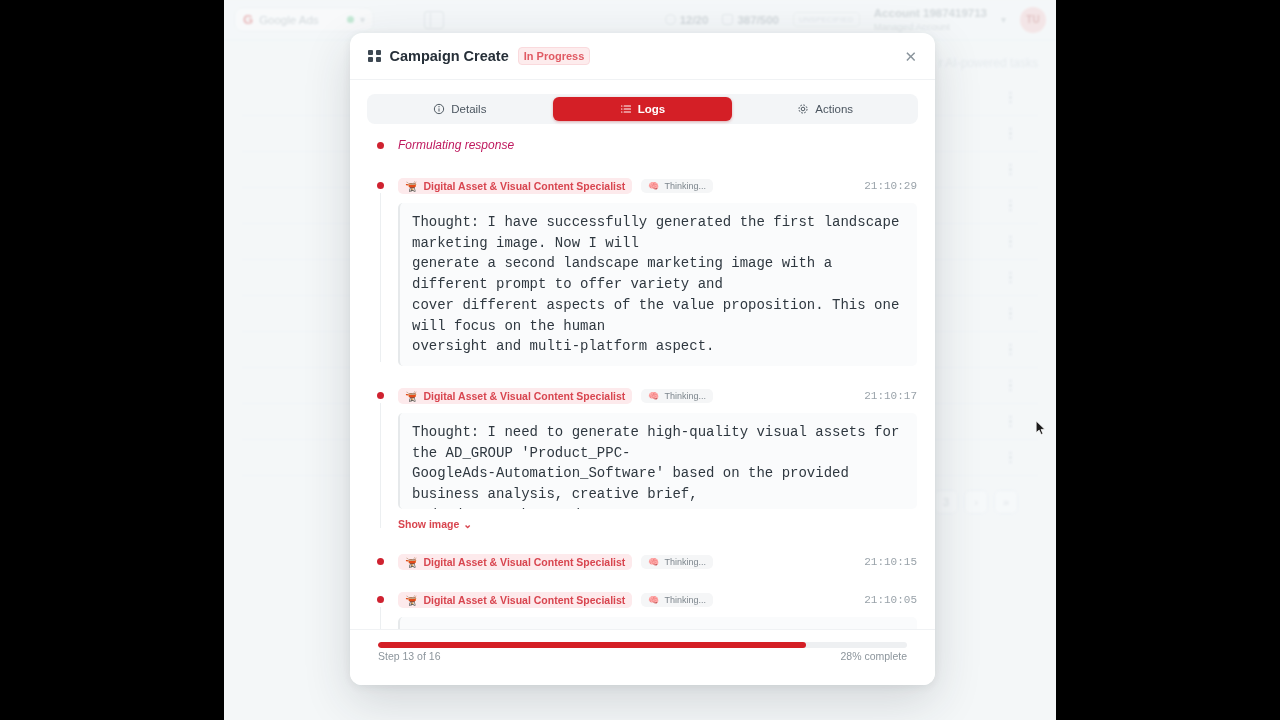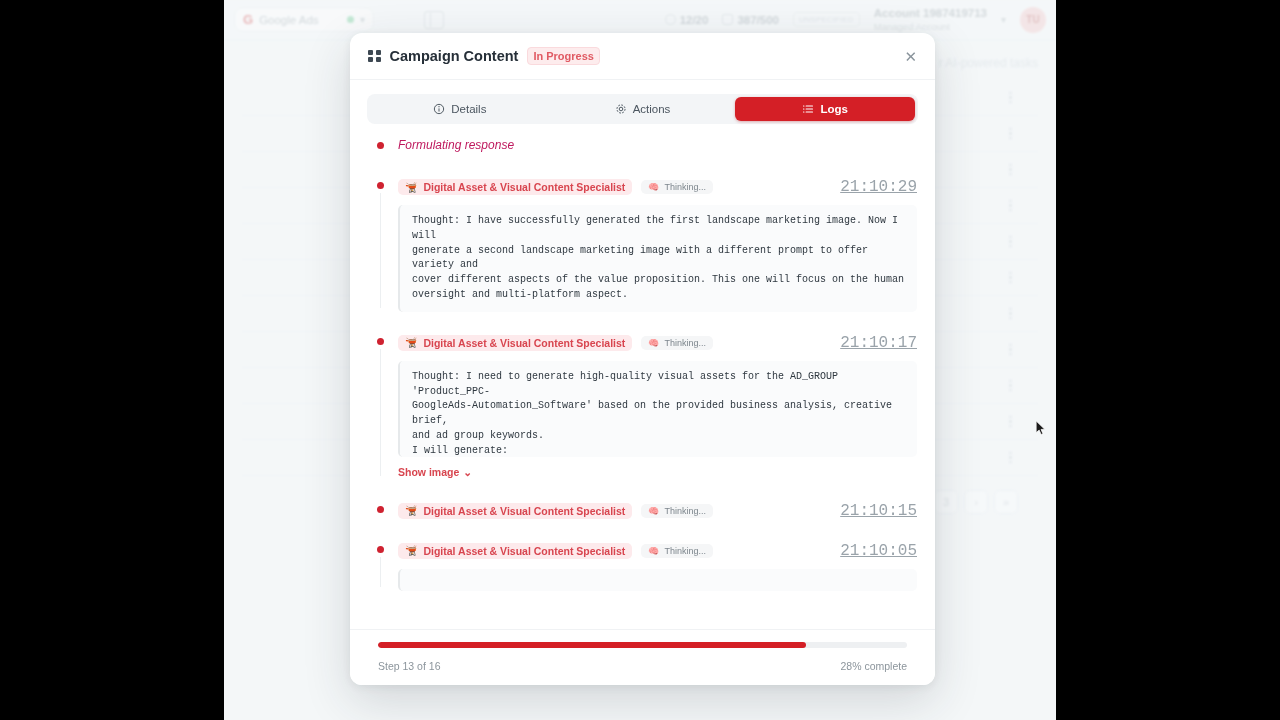--- a/index.html
+++ b/index.html
@@ -138,46 +138,46 @@
     display: inline-flex; align-items: center; gap: 6px;
     background: #fdeaec; border-radius: 5px; padding: 2px 7px;
     font-size: 10.5px; color: #d8454f; font-weight: 600;
   }
   .agent-emoji { font-size: 10px; }
   .think-chip {
     display: inline-flex; align-items: center; gap: 5px;
     background: #f5f6f7; border-radius: 5px; padding: 2px 7px;
     font-size: 9px; color: #7d868d;
   }
-  .ts { margin-left: auto; font-size: 16px; color: #9aa3aa;
-        font-family: "Liberation Mono", monospace; text-decoration: underline; }
+  .ts { margin-left: auto; font-size: 11px; color: #9aa3aa;
+        font-family: "Liberation Mono", monospace; }
   .italic-note { font-style: italic; font-size: 12px; color: #be185d; }
 
   .thought-box {
     margin-top: 9px; background: #fafbfc; border-radius: 5px;
     border-left: 2px solid #e6e9eb;
     padding: 9px 12px; font-family: "Liberation Mono", monospace;
-    font-size: 10px; line-height: 1.48; color: #2f3840;
+    font-size: 14px; line-height: 1.48; color: #2f3840;
     white-space: pre-wrap;
   }
   .thought-box.clipped { max-height: 96px; overflow-y: auto; }
   .thought-box.clipped::-webkit-scrollbar { width: 5px; }
   .thought-box.clipped::-webkit-scrollbar-thumb { background: #cdd3d8; border-radius: 3px; }
   .show-more {
     margin-top: 9px; font-size: 10.5px; color: #d8454f; font-weight: 600;
     display: inline-flex; align-items: center; gap: 4px; cursor: pointer;
   }
 
   .m-foot {
     flex: 0 0 56px; border-top: 1px solid #f0f2f4;
     padding: 12px 28px; background: #fff;
   }
   .bar-track { height: 6px; background: #eef0f2; border-radius: 4px; overflow: hidden; }
   .bar-fill { height: 100%; background: #d41f26; border-radius: 4px; }
-  .foot-row { display: flex; justify-content: space-between; margin-top: 12px; }
+  .foot-row { display: flex; justify-content: space-between; margin-top: 2px; }
   .foot-row span { font-size: 10.5px; color: #8c959c; }
 
   .cursor { position: absolute; left: 812px; top: 421px; width: 11px; height: 16px; z-index: 50; }
 </style>
 </head>
 <body>
 
 <div id="app">
 
   <div class="bg-layer">
@@ -306,54 +306,54 @@
 
   <div class="modal">
 
     <div class="m-head">
       <span class="grid-ico">
           <i></i>
           <i></i>
           <i></i>
           <i></i>
         </span>
-      <span class="m-title">Campaign Content</span>
+      <span class="m-title">Campaign Create</span>
       <span class="status-badge">In Progress</span>
       <span class="m-close">✕</span>
     </div>
 
     <div class="tabs">
       <div class="tab">
         <svg width="12" height="12" viewBox="0 0 16 16">
           <circle cx="8" cy="8" r="6.2" fill="none" stroke="#4c5660" stroke-width="1.3"></circle>
           <line x1="8" y1="7.2" x2="8" y2="11.4" stroke="#4c5660" stroke-width="1.3"></line>
           <circle cx="8" cy="4.9" r=".85" fill="#4c5660"></circle>
         </svg>
         <span>Details</span>
-      </div>
-      <div class="tab">
-        <svg width="12" height="12" viewBox="0 0 16 16">
-          <circle cx="8" cy="8" r="2.4" fill="none" stroke="#4c5660" stroke-width="1.3"></circle>
-          <circle cx="8" cy="8" r="5.4" fill="none" stroke="#4c5660" stroke-width="1.3" stroke-dasharray="2.4 1.8"></circle>
-        </svg>
-        <span>Actions</span>
       </div>
       <div class="tab active">
         <svg width="12" height="12" viewBox="0 0 16 16">
           <g stroke="#fff" stroke-width="1.5" stroke-linecap="round">
             <line x1="2" y1="4" x2="2.6" y2="4"></line>
               <line x1="5.5" y1="4" x2="14" y2="4"></line>
             <line x1="2" y1="8" x2="2.6" y2="8"></line>
               <line x1="5.5" y1="8" x2="14" y2="8"></line>
             <line x1="2" y1="12" x2="2.6" y2="12"></line>
               <line x1="5.5" y1="12" x2="14" y2="12"></line>
           </g>
         </svg>
         <span>Logs</span>
       </div>
+      <div class="tab">
+        <svg width="12" height="12" viewBox="0 0 16 16">
+          <circle cx="8" cy="8" r="2.4" fill="none" stroke="#4c5660" stroke-width="1.3"></circle>
+          <circle cx="8" cy="8" r="5.4" fill="none" stroke="#4c5660" stroke-width="1.3" stroke-dasharray="2.4 1.8"></circle>
+        </svg>
+        <span>Actions</span>
+      </div>
     </div>
 
     <div class="m-body">
 
       <div class="log-entry" style="margin-bottom:26px">
         <div class="italic-note">Formulating response</div>
       </div>
 
       <div class="log-entry has-rail">
         <div class="entry-head">

